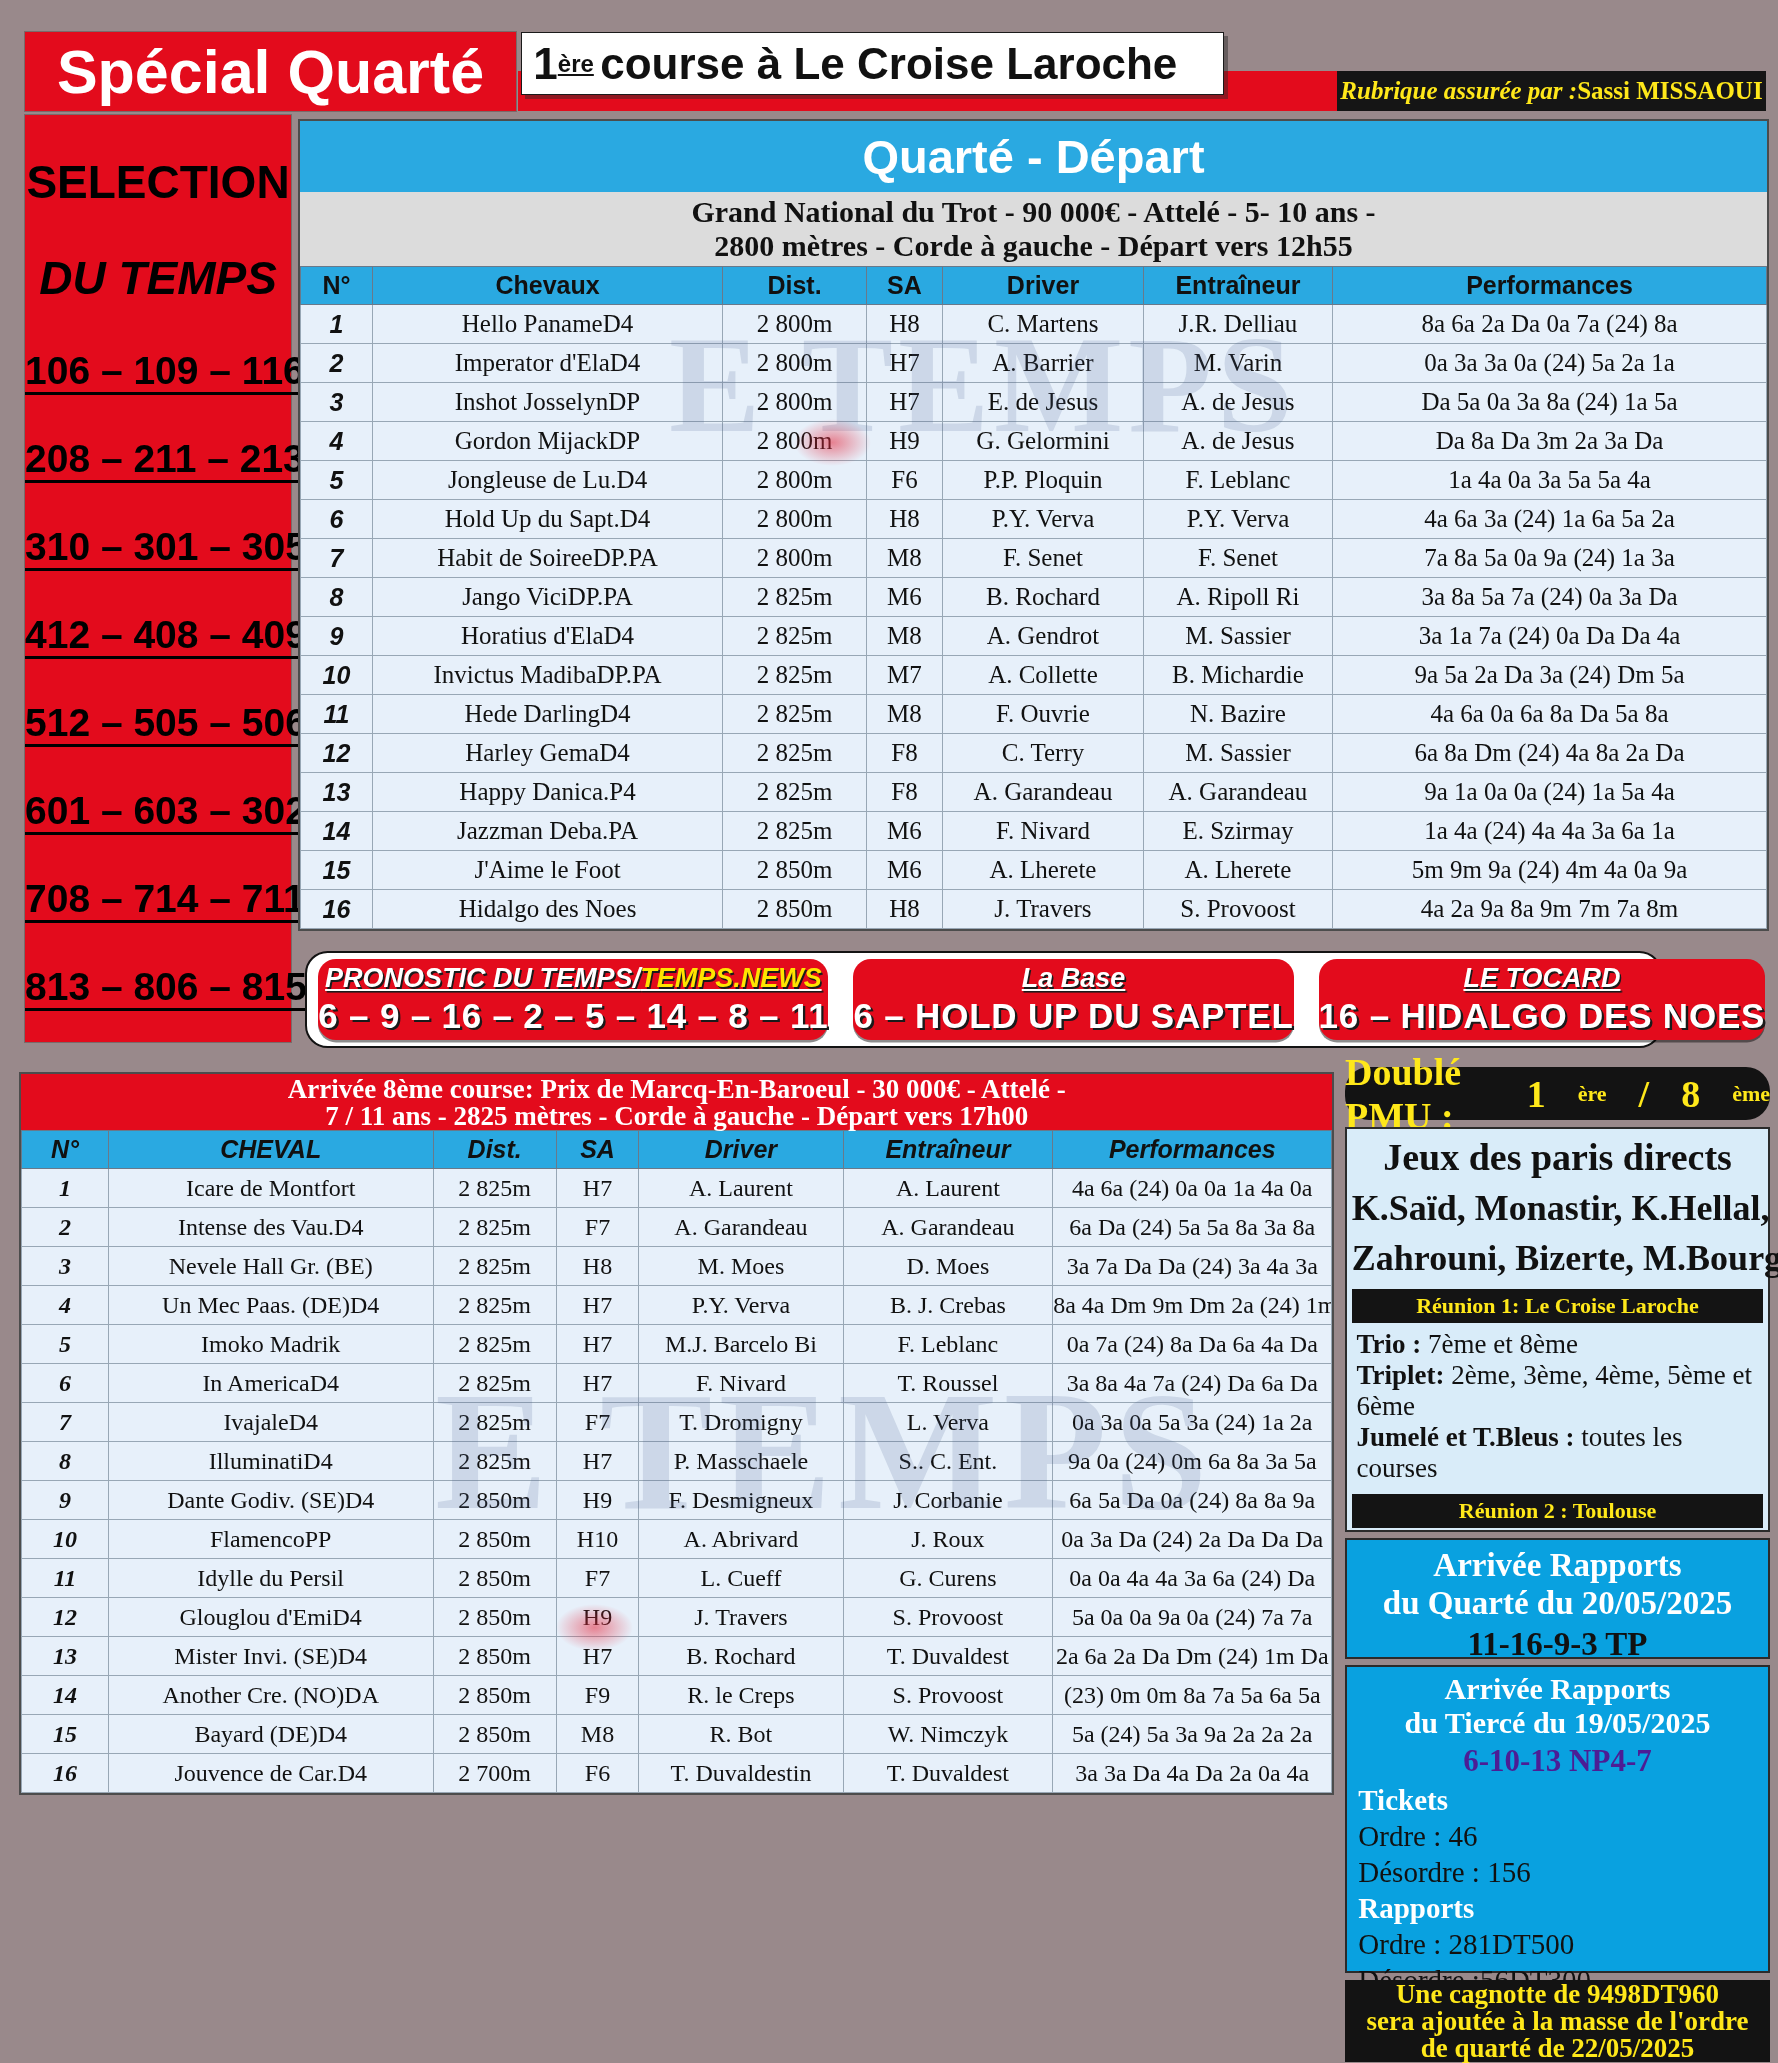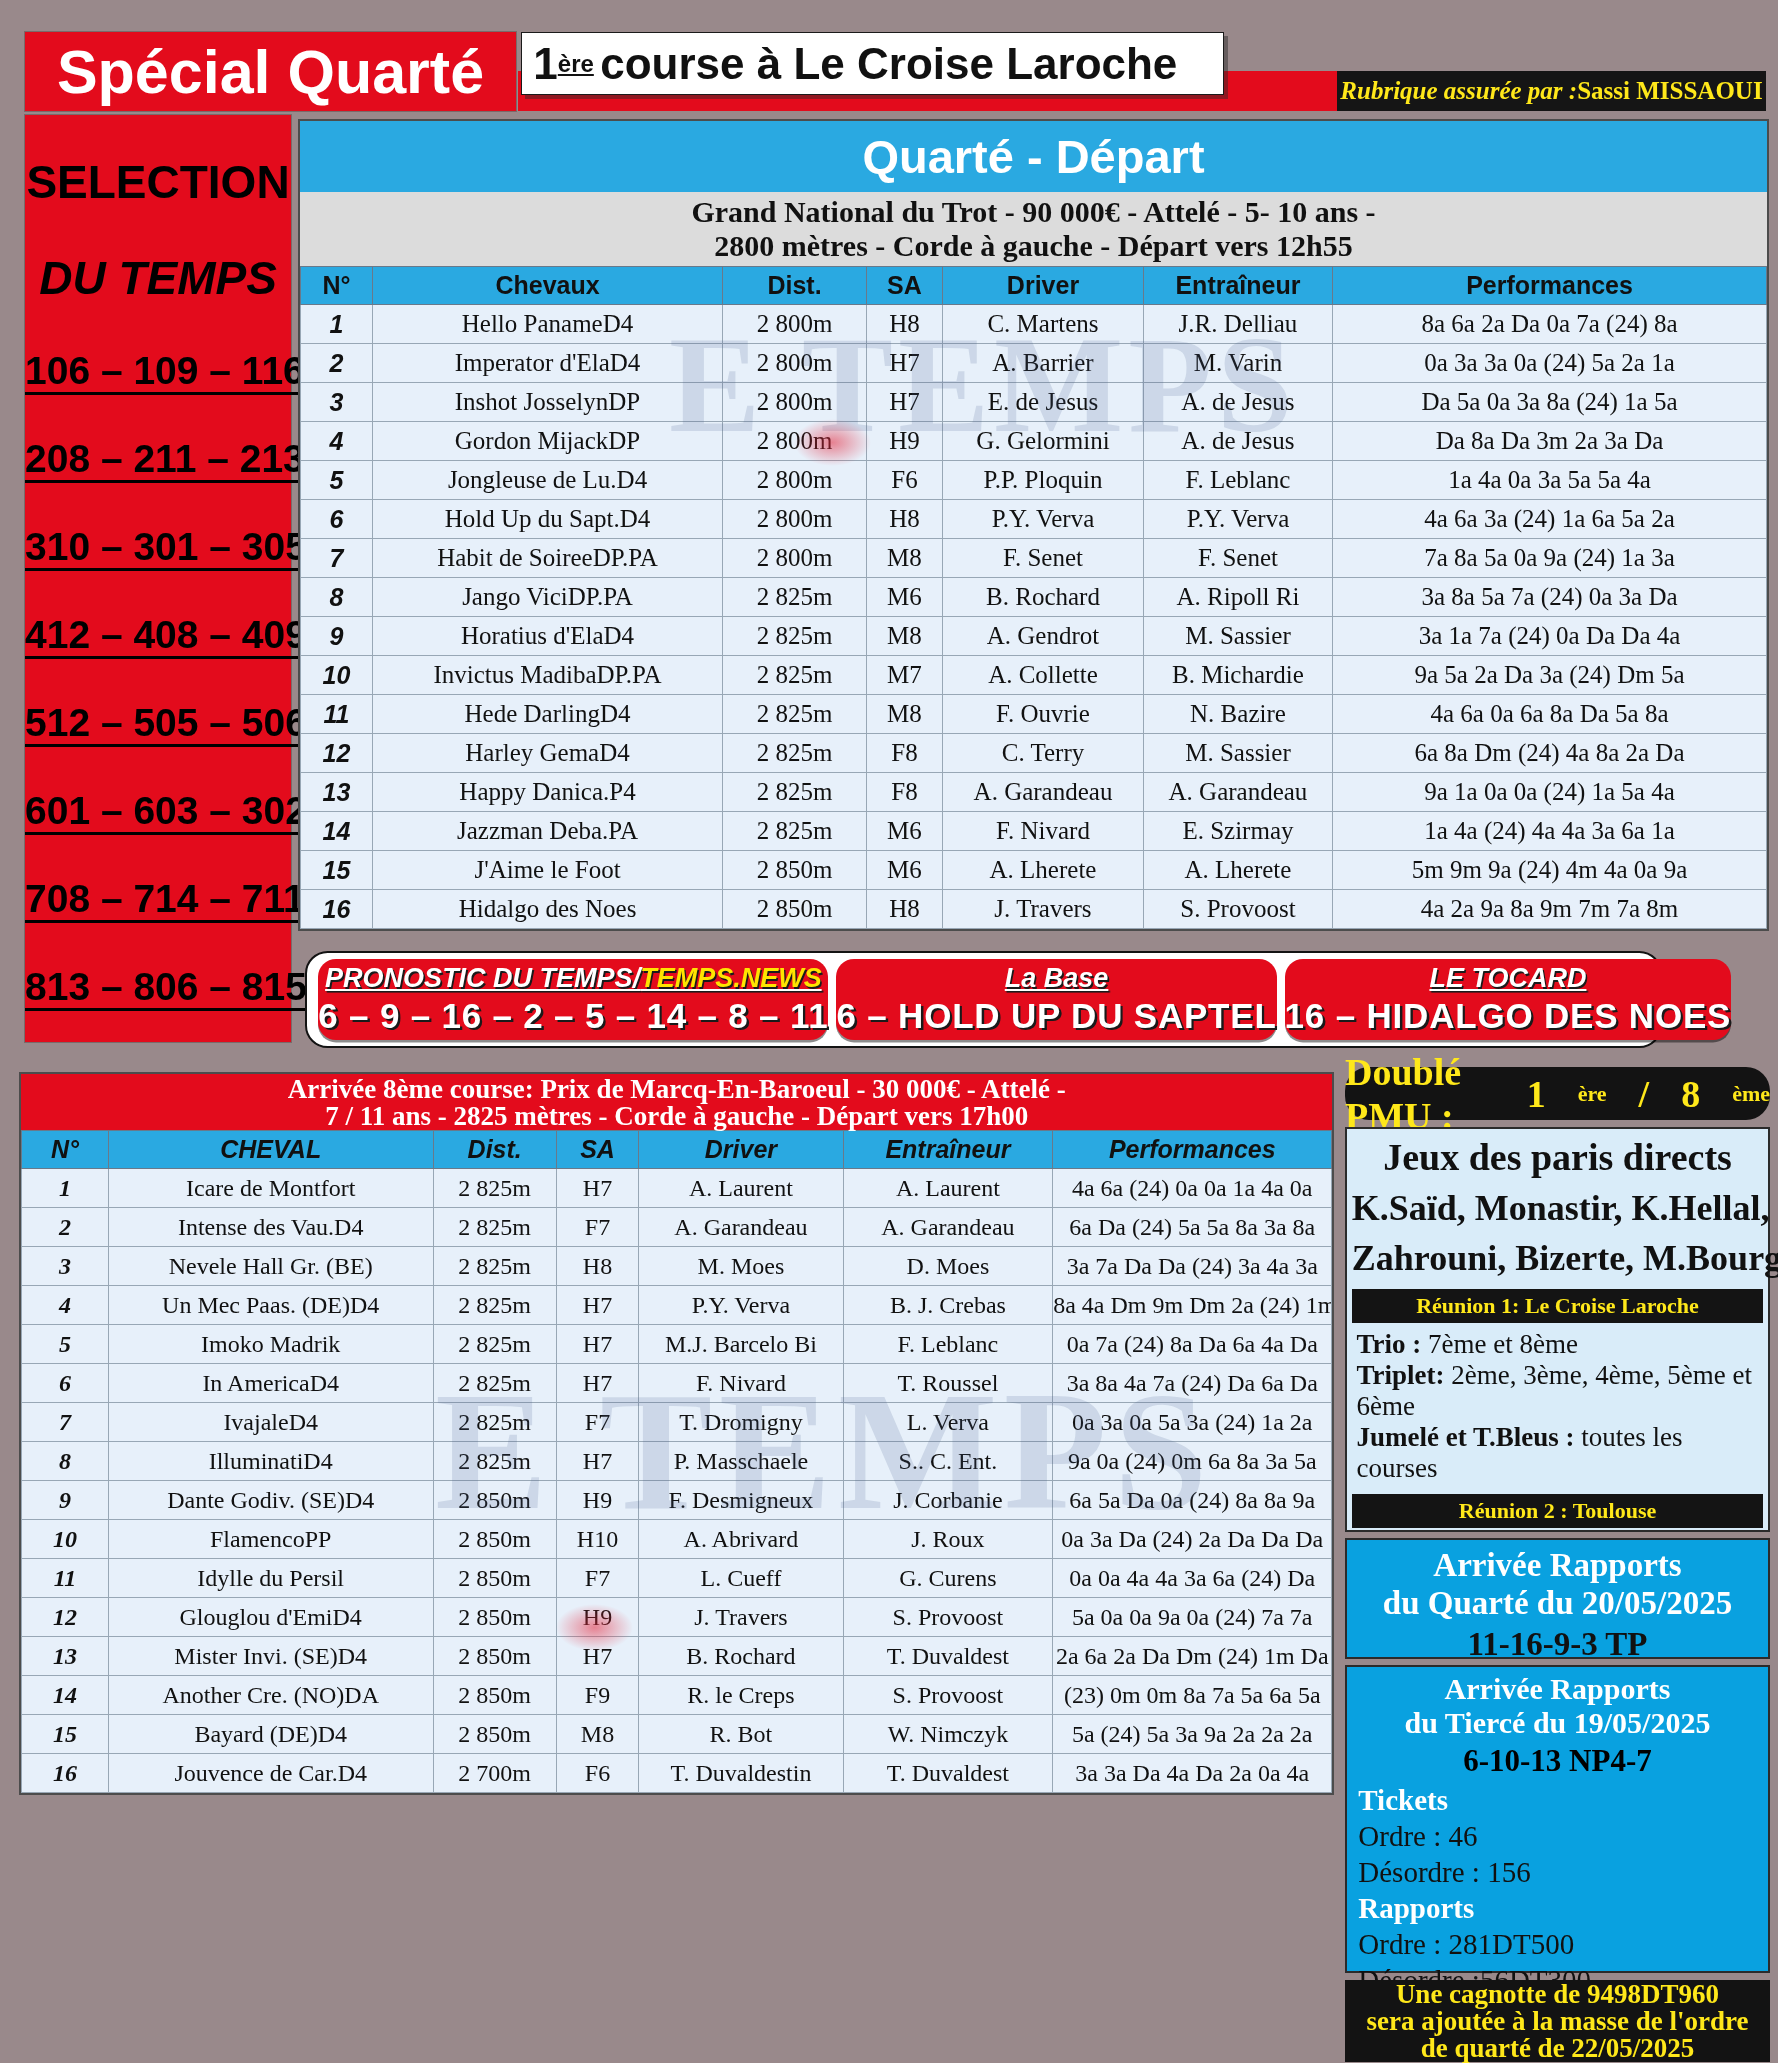--- a/index.html
+++ b/index.html
@@ -73,21 +73,21 @@
     border:1.6px solid #98a7b5; overflow:hidden; white-space:nowrap;
   }
   .grid2 th { font-style:italic; }
   td.num1 { font-family:"Liberation Sans", sans-serif; font-style:italic; font-weight:700; }
   td.num2 { font-style:italic; font-weight:700; }
 
   
   #pron {
     left:305px; top:951px; width:1357px; height:97px;
     background:#fff; border:2.4px solid #131313; border-radius:22.6px;
-    display:flex; gap:8px; padding:6.4px 11.3px; align-items:stretch;
+    display:flex; gap:25px; padding:6.4px 11.3px; align-items:stretch;
   }
   .pbox {
     background:#e30b1c; border-radius:18px; color:#fff;
     display:flex; flex-direction:column; align-items:center; justify-content:center;
     box-shadow:0 2.4px 0 rgba(0,0,0,.45);
   }
   .pbox1 { flex:0 0 476px; } .pbox2 { flex:1 1 auto; } .pbox3 { flex:0 0 407px; }
   .p-title {
     font-family:"Liberation Sans", sans-serif; font-style:italic; font-weight:700; font-size:27px;
     text-decoration:underline; text-shadow:1.6px 1.6px 0 #1a1a1a; white-space:nowrap;
@@ -124,21 +124,21 @@
   .jx-line { font-size:27px; line-height:31px; margin-left:4.8px; }
   .jx-line b { font-weight:700; }
   #qbox {
     top:1538px; height:121px; background:#09a1e0; border:2.4px solid #2b2b2b;
     text-align:center; padding-top:6.4px;
   }
   .q1 { color:#fff; font-weight:700; font-size:33px; line-height:38px; }
   .qv { color:#111; font-weight:700; font-size:33px; margin-top:4px; }
   #tbox { top:1665px; height:308px; background:#09a1e0; border:2.4px solid #2b2b2b; padding:4.8px 11.3px; }
   .t-title { color:#fff; font-weight:700; font-size:30px; line-height:34px; text-align:center; }
-  .t-val   { color:#000000; font-weight:700; font-size:31px; text-align:center; margin:3.2px 0 3.2px; }
+  .t-val   { color:#4c1d95; font-weight:700; font-size:31px; text-align:center; margin:3.2px 0 3.2px; }
   .t-line-w{ color:#fff; font-weight:700; font-size:29px; line-height:36px; }
   .t-line  { color:#111; font-size:29px; line-height:36px; }
   #cag {
     top:1980px; height:82px; background:#131313; color:#ffe81a;
     font-weight:700; font-size:27px; line-height:27px; text-align:center;
     display:flex; flex-direction:column; justify-content:center;
   }
 
   
   .wm {

